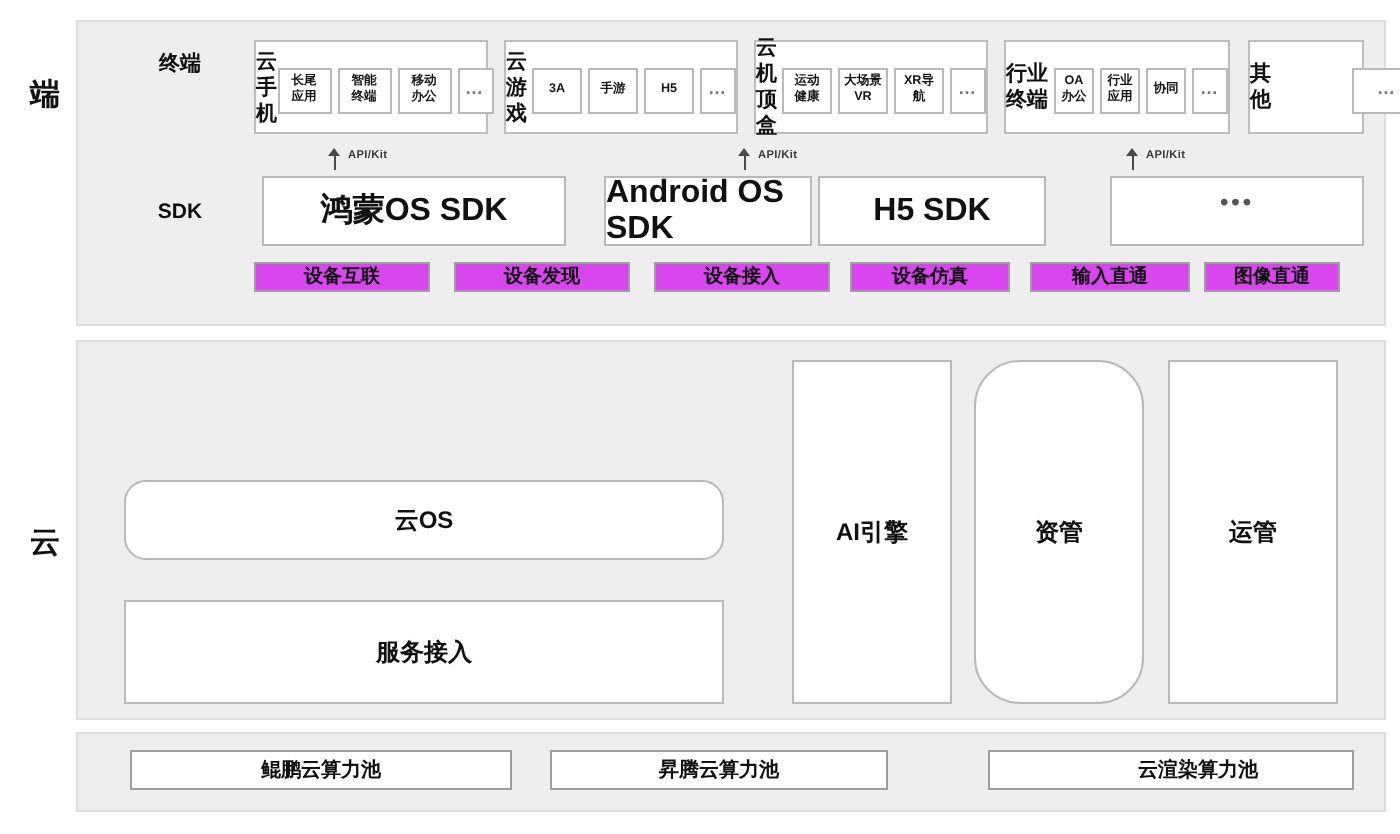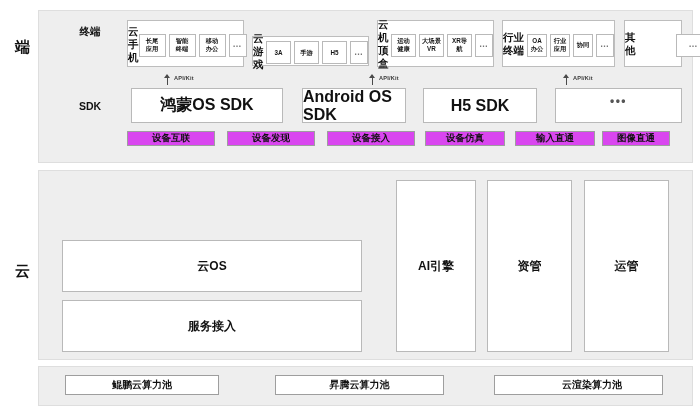--- a/index.html
+++ b/index.html
@@ -223,21 +223,21 @@
       <div class="chip w-wide">长尾
 应用</div>
       <div class="chip w-wide">智能
 终端</div>
       <div class="chip w-wide">移动
 办公</div>
       <div class="chip w-dots dots">…</div>
     </div>
   </div>
 
-  <div class="term-group" style="left:252px; top:36px; width:117px; height:30px;">
+  <div class="term-group" style="left:252px; top:20px; width:117px; height:47px;">
     <div class="term-title">云游戏</div>
     <div class="term-chips">
       <div class="chip w-mid">3A</div>
       <div class="chip w-mid">手游</div>
       <div class="chip w-mid">H5</div>
       <div class="chip w-dots dots">…</div>
     </div>
   </div>
 
   <div class="term-group" style="left:377px; top:20px; width:117px; height:47px;">
@@ -282,40 +282,40 @@
     <div class="atext">API/Kit</div>
   </div>
   <div class="arrow" style="left:562px; top:74px;">
     <div class="head"></div>
     <div class="stem"></div>
     <div class="atext">API/Kit</div>
   </div>
 
   <div class="sdk-box" style="left:131px; top:88px; width:152px; height:35px;">鸿蒙OS SDK</div>
   <div class="sdk-box" style="left:302px; top:88px; width:104px; height:35px;">Android OS SDK</div>
-  <div class="sdk-box" style="left:423px; top:88px; width:114px; height:35px;">H5 SDK</div>
+  <div class="sdk-box" style="left:409px; top:88px; width:114px; height:35px;">H5 SDK</div>
   <div class="sdk-box dots-top" style="left:555px; top:88px; width:127px; height:35px;">•••</div>
 
   <div class="cap-box" style="left:127px; top:131px; width:88px;">设备互联</div>
   <div class="cap-box" style="left:227px; top:131px; width:88px;">设备发现</div>
   <div class="cap-box" style="left:327px; top:131px; width:88px;">设备接入</div>
   <div class="cap-box" style="left:425px; top:131px; width:80px;">设备仿真</div>
   <div class="cap-box" style="left:515px; top:131px; width:80px;">输入直通</div>
   <div class="cap-box" style="left:602px; top:131px; width:68px;">图像直通</div>
 
   <div class="panel" style="left:38px; top:170px; width:655px; height:190px;">
   </div>
 
-  <div class="cloud-box" style="left:62px; top:240px; width:300px; height:52px;">云OS</div>
+  <div class="cloud-box" style="left:62px; top:240px; width:300px; height:40px;border-radius:11px;">云OS</div>
   <div class="cloud-box" style="left:62px; top:300px; width:300px; height:52px;">服务接入</div>
 
   <div class="cloud-box" style="left:396px; top:180px; width:80px; height:172px;">AI引擎</div>
-  <div class="cloud-box" style="left:487px; top:180px; width:85px; height:172px;">资管</div>
+  <div class="cloud-box" style="left:487px; top:180px; width:85px; height:172px;border-radius:23px;">资管</div>
   <div class="cloud-box" style="left:584px; top:180px; width:85px; height:172px;">运管</div>
 
   <div class="pool-panel" style="left:38px; top:366px; width:655px; height:40px;">
   </div>
 
-  <div class="pool-box" style="left:65px; top:375px; width:154px;">鲲鹏云算力池</div>
+  <div class="pool-box" style="left:65px; top:375px; width:191px;">鲲鹏云算力池</div>
   <div class="pool-box" style="left:275px; top:375px; width:169px;">昇腾云算力池</div>
-  <div class="pool-box" style="left:494px; top:375px; width:169px;padding-left:27px;">云渲染算力池</div>
+  <div class="pool-box" style="left:494px; top:375px; width:183px;padding-left:27px;">云渲染算力池</div>
 
 </div>
 
 </body></html>

